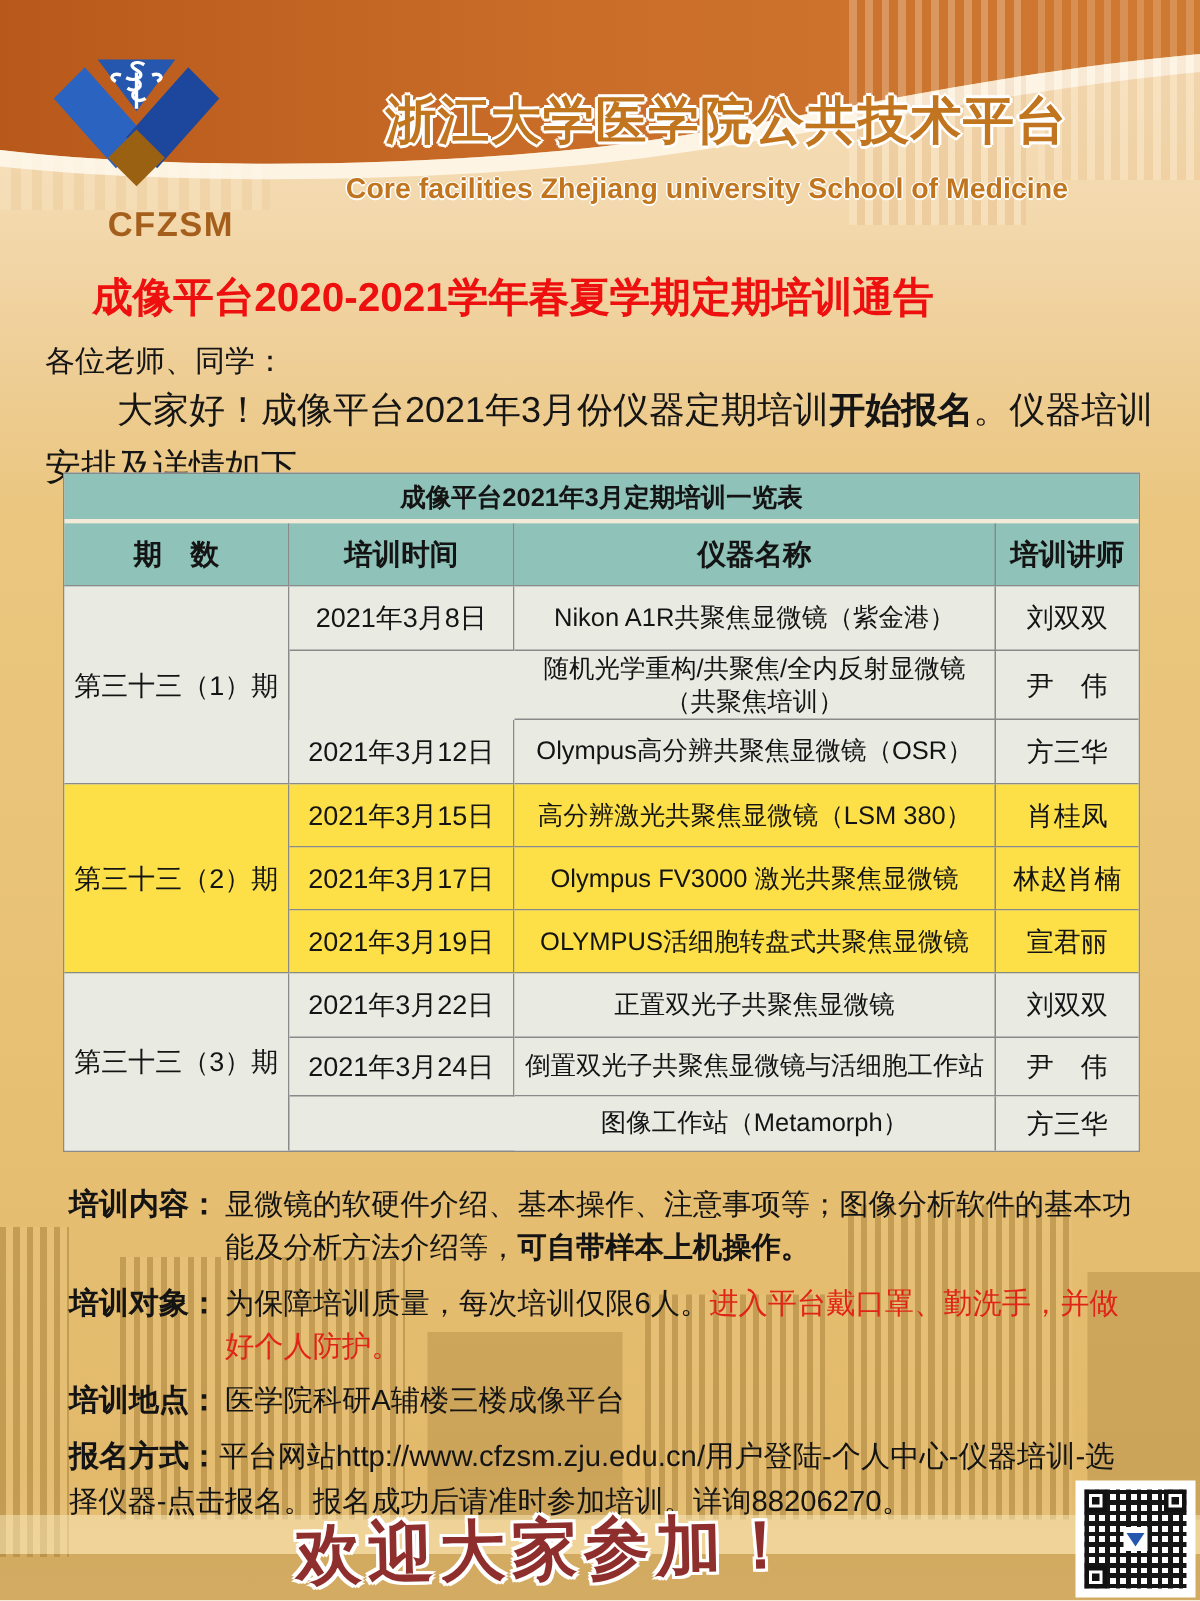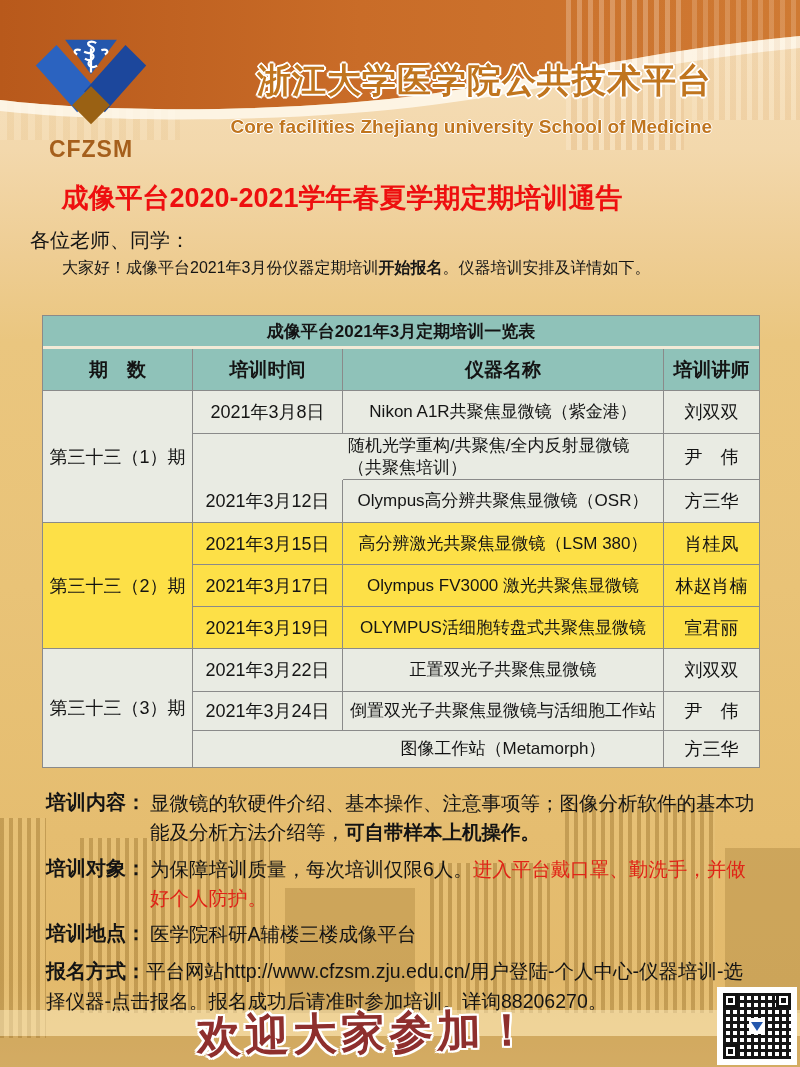--- a/index.html
+++ b/index.html
@@ -10,43 +10,43 @@
   
   .hdr-svg{position:absolute;left:0;top:0;z-index:1;}
   .ghost-bld{position:absolute;z-index:1;opacity:.5;
     background:repeating-linear-gradient(90deg,rgba(255,243,226,.55) 0 5px,rgba(197,122,52,.25) 5px 11px);}
   .ghost-a{left:566px;top:0;width:118px;height:150px;}
   .ghost-b{left:692px;top:0;width:108px;height:120px;opacity:.35;}
   .ghost-c{left:620px;top:120px;width:180px;height:140px;opacity:.18;
     background:repeating-linear-gradient(90deg,rgba(255,248,238,.7) 0 7px,rgba(190,140,70,.35) 7px 14px);}
   .logo{position:absolute;left:30px;top:38px;z-index:2;}
   .logo-acronym{position:absolute;left:26px;top:136px;width:130px;z-index:2;
-    text-align:center;font-size:23px;font-weight:bold;color:#a55f1c;letter-spacing:1px;}
+    text-align:right;font-size:23px;font-weight:bold;color:#a55f1c;letter-spacing:1px;}
   .title-cn{position:absolute;left:152px;top:58px;width:560px;z-index:2;text-align:right;
     font-size:34px;font-weight:bold;color:#c0751e;letter-spacing:1px;
     text-shadow:-2px 0 0 #fff,2px 0 0 #fff,0 -2px 0 #fff,0 2px 0 #fff,-1px -1px 0 #fff,1px 1px 0 #fff,-1px 1px 0 #fff,1px -1px 0 #fff;}
   .title-en{position:absolute;left:152px;top:116px;width:560px;z-index:2;text-align:right;
     font-size:19px;font-weight:bold;color:#c0751e;
     text-shadow:-1px 0 0 #fff,1px 0 0 #fff,0 -1px 0 #fff,0 1px 0 #fff;}
 
   
   .notice-title{position:absolute;left:0;top:180px;width:684px;z-index:2;text-align:center;
     font-size:27px;font-weight:bold;color:#ee0f0f;}
   .salutation{position:absolute;left:30px;top:227px;z-index:2;font-size:20px;color:#151515;}
   .intro{position:absolute;left:30px;top:255px;width:742px;z-index:2;
-    font-size:16px;line-height:1.58;color:#151515;text-indent:2em;}
+    font-size:24px;line-height:1.58;color:#151515;text-indent:2em;}
   .b{font-weight:bold;}
 
   
   .schedule-table{position:absolute;left:42px;top:315px;z-index:2;display:grid;
     grid-template-columns:150px 150px 321px 95px;
     grid-template-rows:33px 42px 43px 46px 43px 42px 42px 42px 43px 39px 36px;
     border:1px solid #8a8a8a;background:#e9ebe3;}
   .cell{border-right:1px solid #8a8a8a;border-bottom:1px solid #8a8a8a;
-    display:flex;align-items:center;justify-content:center;text-align:left;
+    display:flex;align-items:center;justify-content:center;text-align:center;
     color:#141414;padding:1px 5px;box-sizing:border-box;}
   .cell.last{border-right:none;}
   .cell.bottom{border-bottom:none;}
   .teal{background:#8fc2b9;}
   .row-light{background:#e9ebe3;}
   .row-green{background:#fde047;}
   .tbl-title{grid-area:1/1/2/5;font-size:17px;font-weight:bold;border-bottom:3px solid #f3ead7;}
   .tbl-h{font-size:19px;font-weight:bold;}
   .date{font-size:18px;}
   .instr{font-size:17px;line-height:1.25;}

